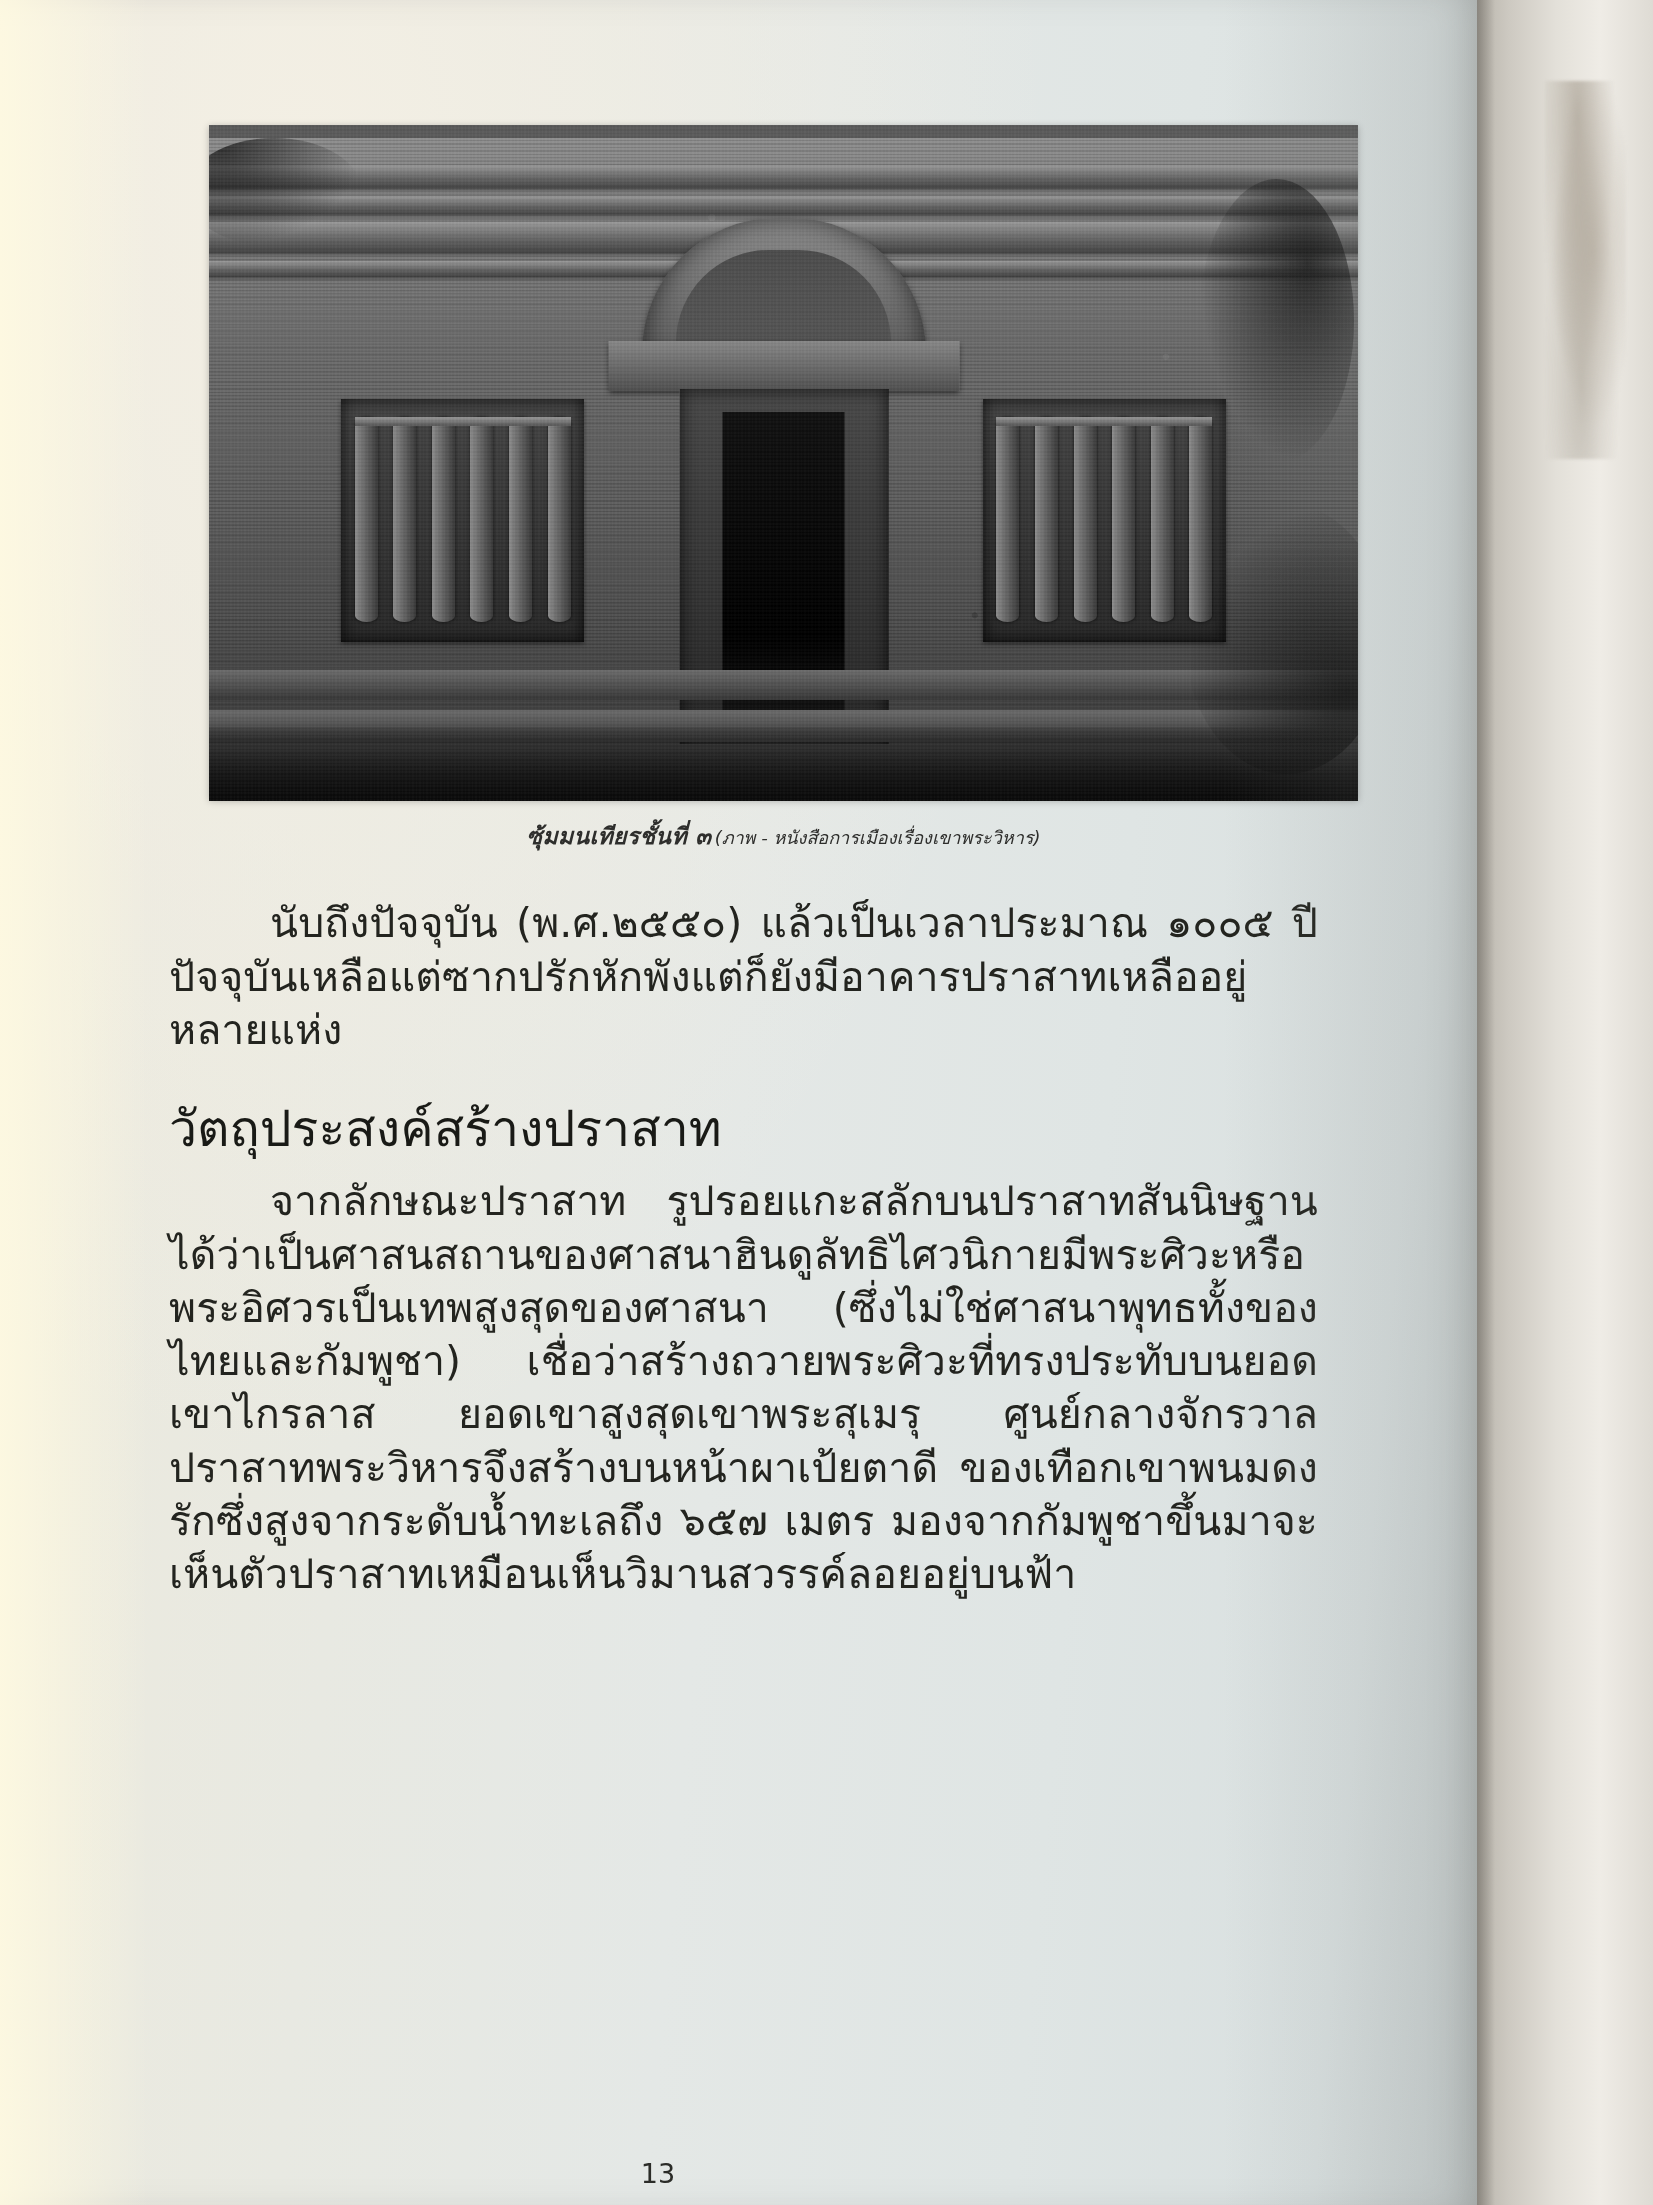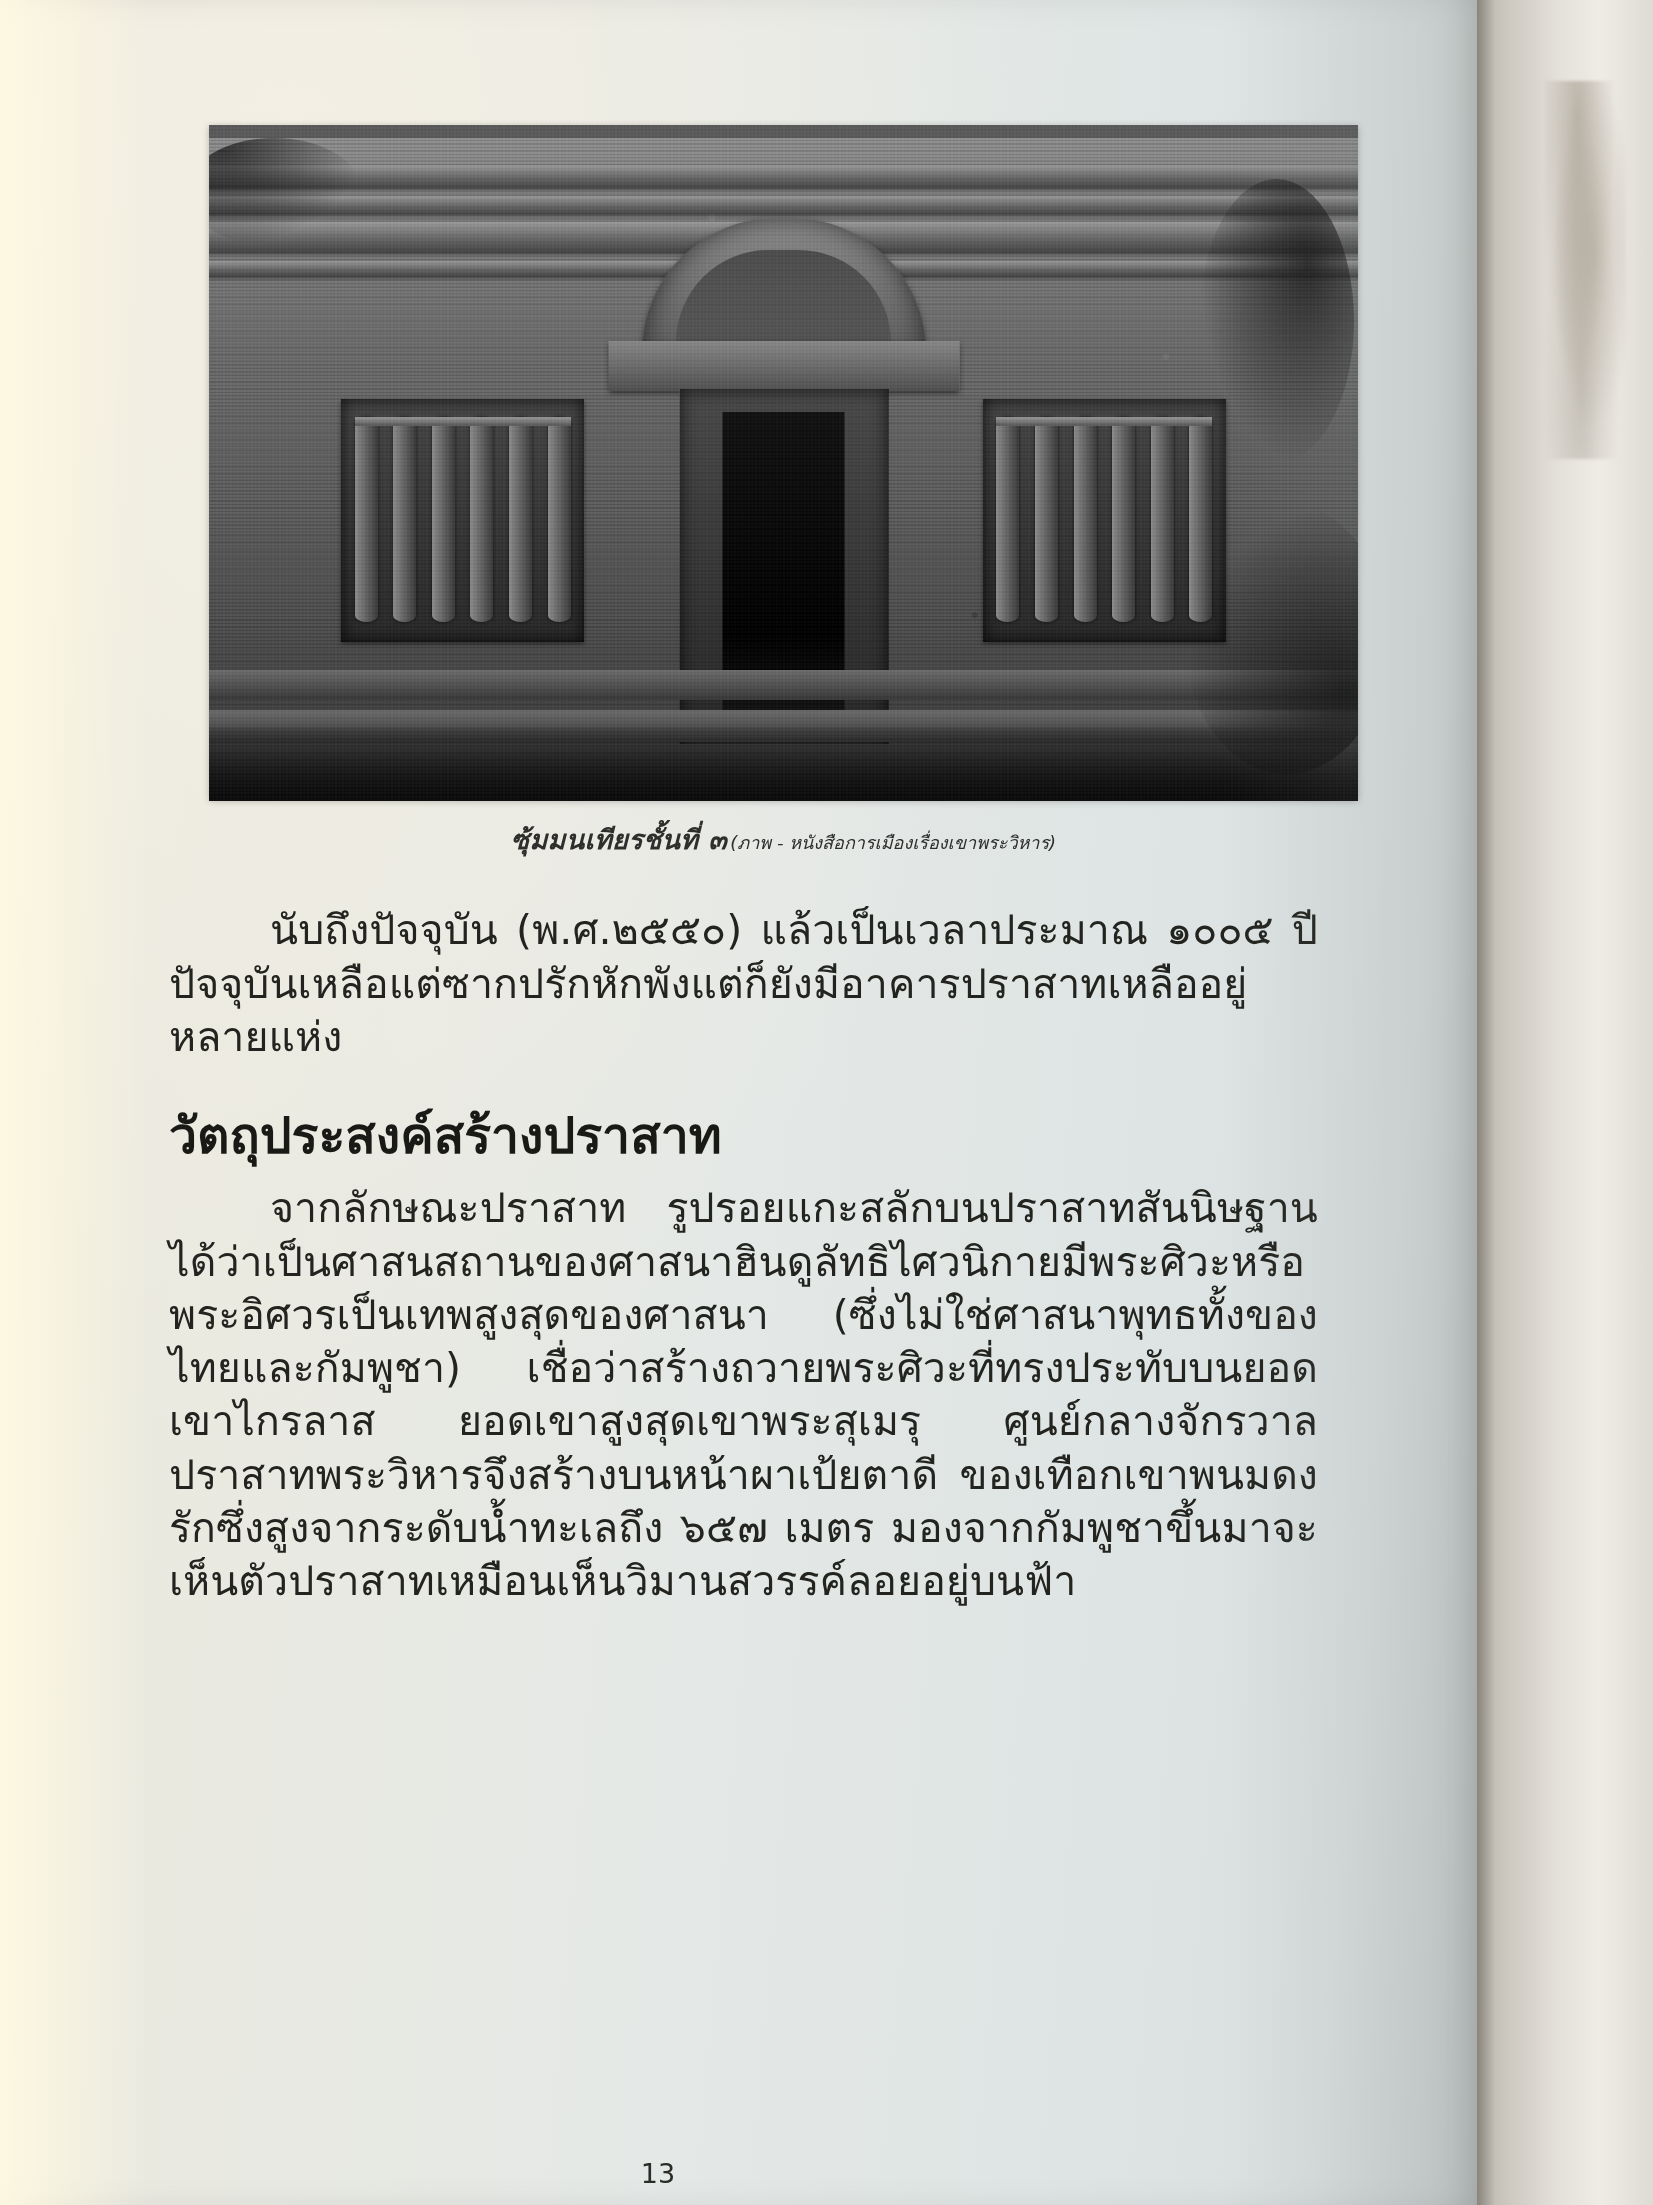--- a/index.html
+++ b/index.html
@@ -256,21 +256,21 @@
       repeating-linear-gradient(90deg, rgba(255,255,255,.04) 0 0.7px, rgba(0,0,0,.05) 0.7px 1.4px);
   }
 
   .caption {
     margin-top: 17.6px;
     text-align: center;
     color: #2e2e2c;
     font-family: "DejaVu Sans", sans-serif;
   }
   .caption .cap-main {
-    font-size: 27px;
+    font-size: 23px;
     font-weight: 700;
     font-style: italic;
     letter-spacing: 0.3px;
   }
   .caption .cap-src {
     font-size: 18px;
     font-style: italic;
   }
 
   
@@ -286,21 +286,21 @@
     margin: 0 0 6.8px 0;
     text-align: justify;
     text-justify: inter-word;
   }
   .body-text p.indent {
     text-indent: 101px;
   }
   h2.section-heading {
     margin: 42px 0 16px 0;
     font-size: 50px;
-    font-weight: 700;
+    font-weight: 400;
     color: #191a16;
     letter-spacing: 0;
     line-height: 1.2;
   }
 
   .page-number {
     position: absolute;
     left: 0;
     right: 164px;
     bottom: 16px;

